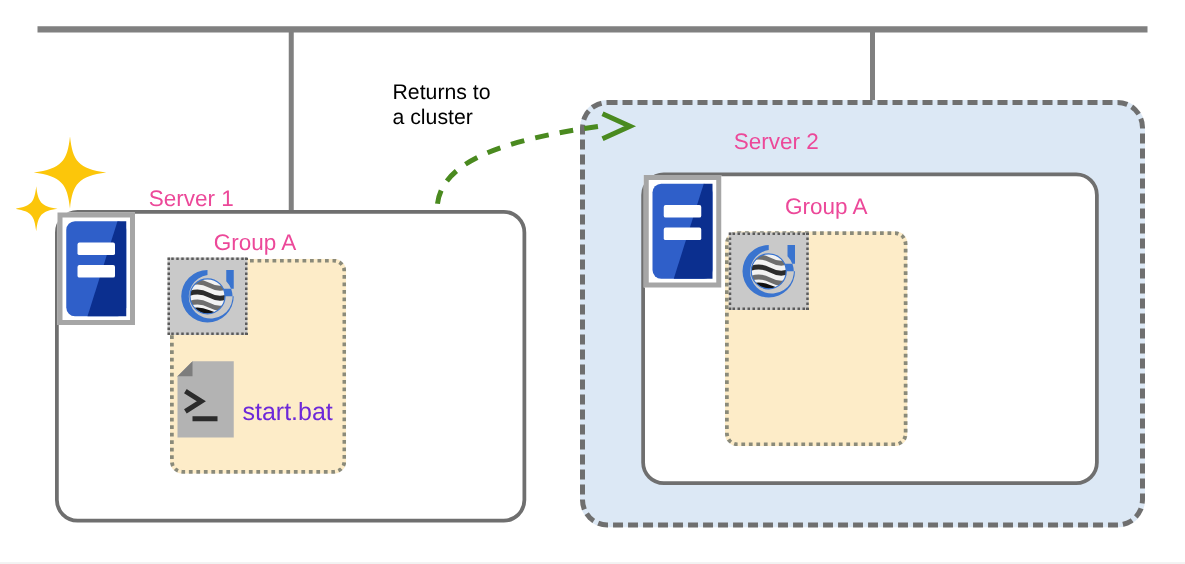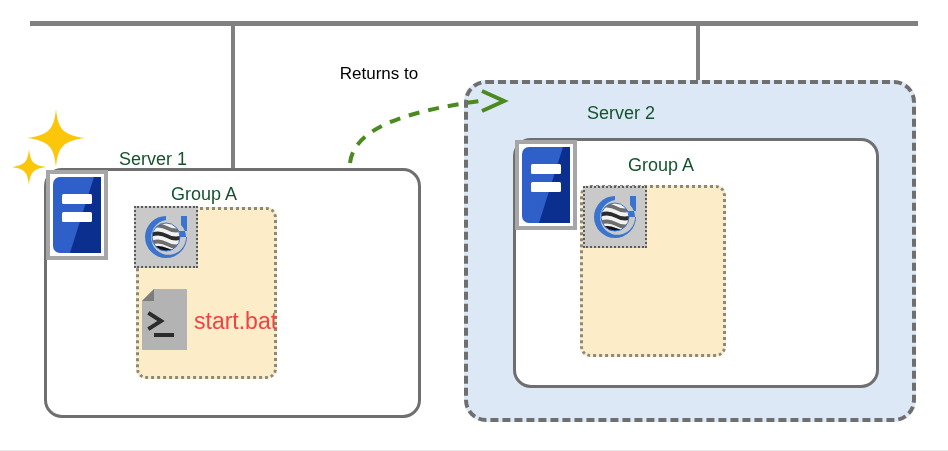--- a/index.html
+++ b/index.html
@@ -76,21 +76,21 @@
     left: 513px;
     top: 138px;
     width: 366px;
     height: 250px;
   }
 
   
   .node-title {
     position: absolute;
     font-size: 18px;
-    color: #14532d;
+    color: #ec4899;
     white-space: nowrap;
     line-height: 1;
   }
   #server1-title { left: 119px; top: 150px; }
   #server2-title { left: 587px; top: 104px; }
   #group-a-1-title { left: 171px; top: 185px; }
   #group-a-2-title { left: 628px; top: 156px; }
 
   
   .server-icon {
@@ -146,23 +146,23 @@
   #batfile-icon {
     position: absolute;
     left: 141px;
     top: 288px;
     width: 47px;
     height: 63px;
   }
   #batfile-label {
     position: absolute;
     left: 194px;
-    top: 310px;
-    font-size: 23px;
-    color: #ef4444;
+    top: 320px;
+    font-size: 20px;
+    color: #6d28d9;
     white-space: nowrap;
     line-height: 1;
   }
 
   
   #sparkles {
     position: absolute;
     left: 13px;
     top: 105px;
     width: 80px;
@@ -177,21 +177,20 @@
     top: 60px;
     width: 190px;
     height: 120px;
     pointer-events: none;
   }
   #arrow-caption {
     position: absolute;
     left: 314px;
     top: 64px;
     width: 130px;
-    text-align: center;
     font-size: 17px;
     line-height: 20px;
     color: #000000;
   }
   #arrow-caption span { display: block; }
 </style>
 </head>
 <body>
 
 <div id="canvas">
@@ -284,15 +283,16 @@
     </svg>
   </div>
 
   <svg id="arrow-layer" viewBox="0 0 190 120">
     <path d="M 20 103 C 24 70 70 52 150 41" fill="none" stroke="#4a8a1f" stroke-width="4" stroke-dasharray="11,9" stroke-linecap="butt"></path>
     <path d="M 152 31 L 174 41 L 152 51" fill="none" stroke="#4a8a1f" stroke-width="4" stroke-linecap="butt" stroke-linejoin="miter"></path>
   </svg>
 
   <div id="arrow-caption">
     <span>Returns to</span>
+    <span>a cluster</span>
   </div>
 
 </div>
 
 </body></html>

